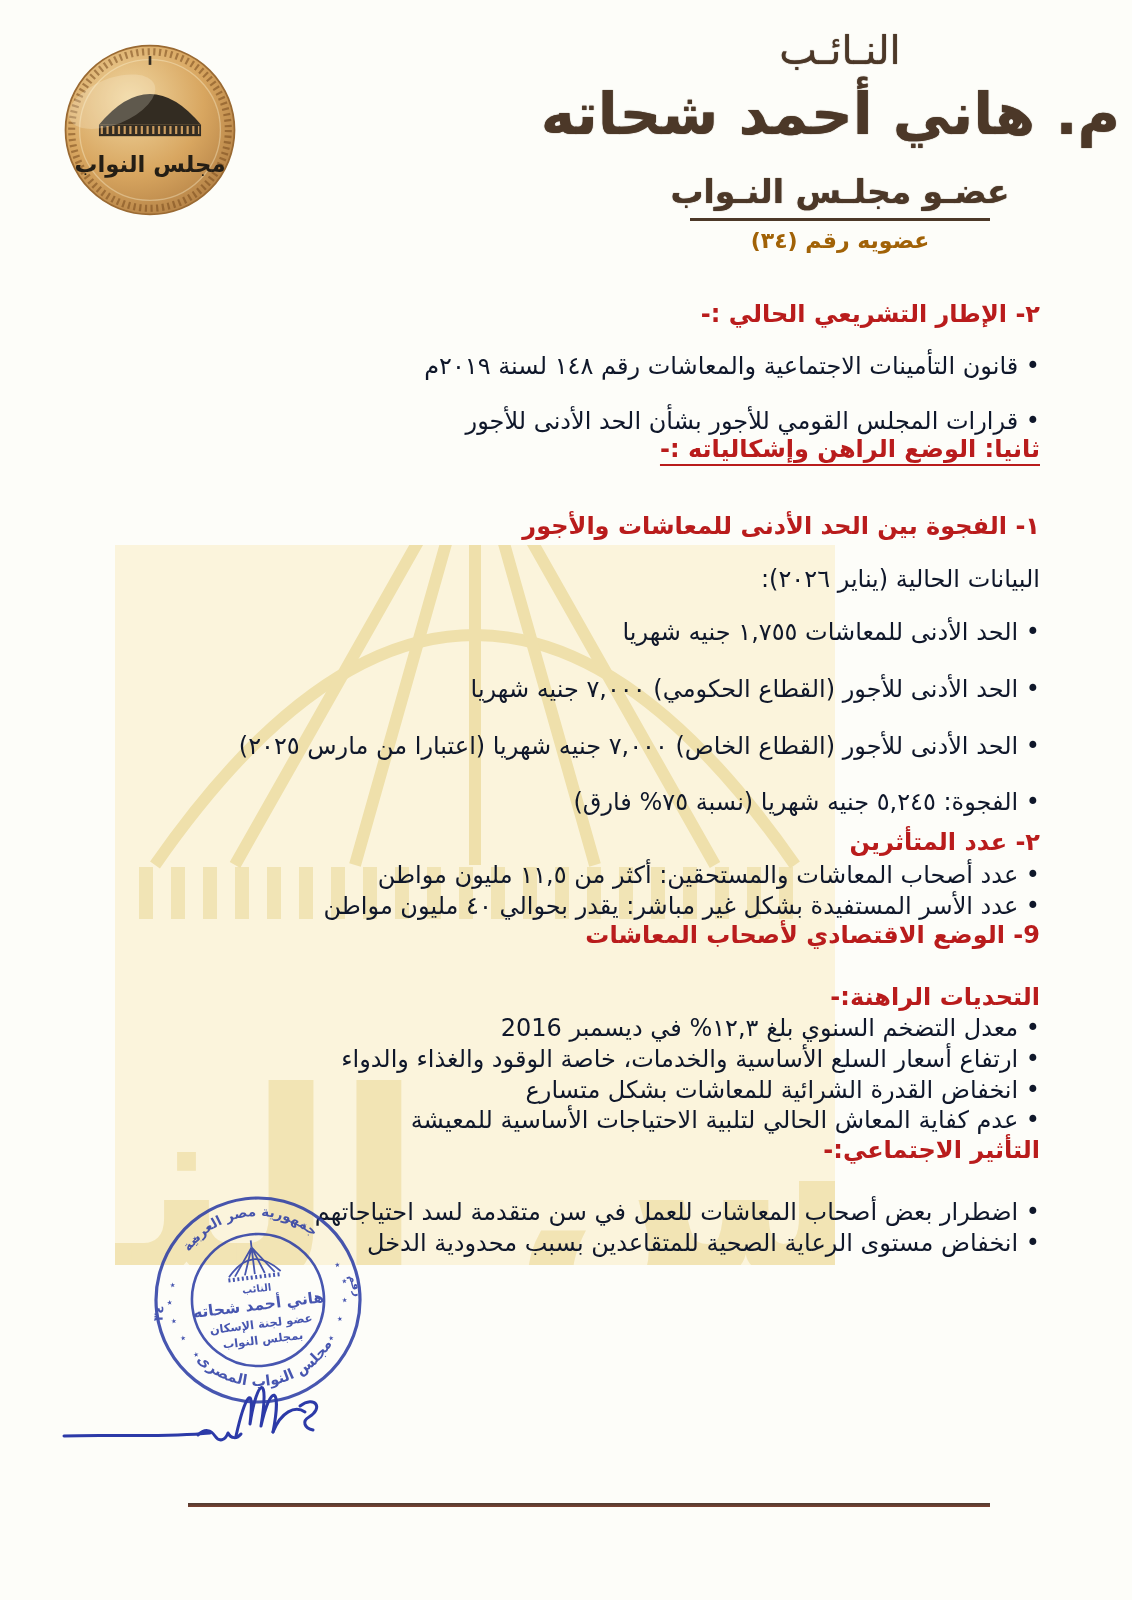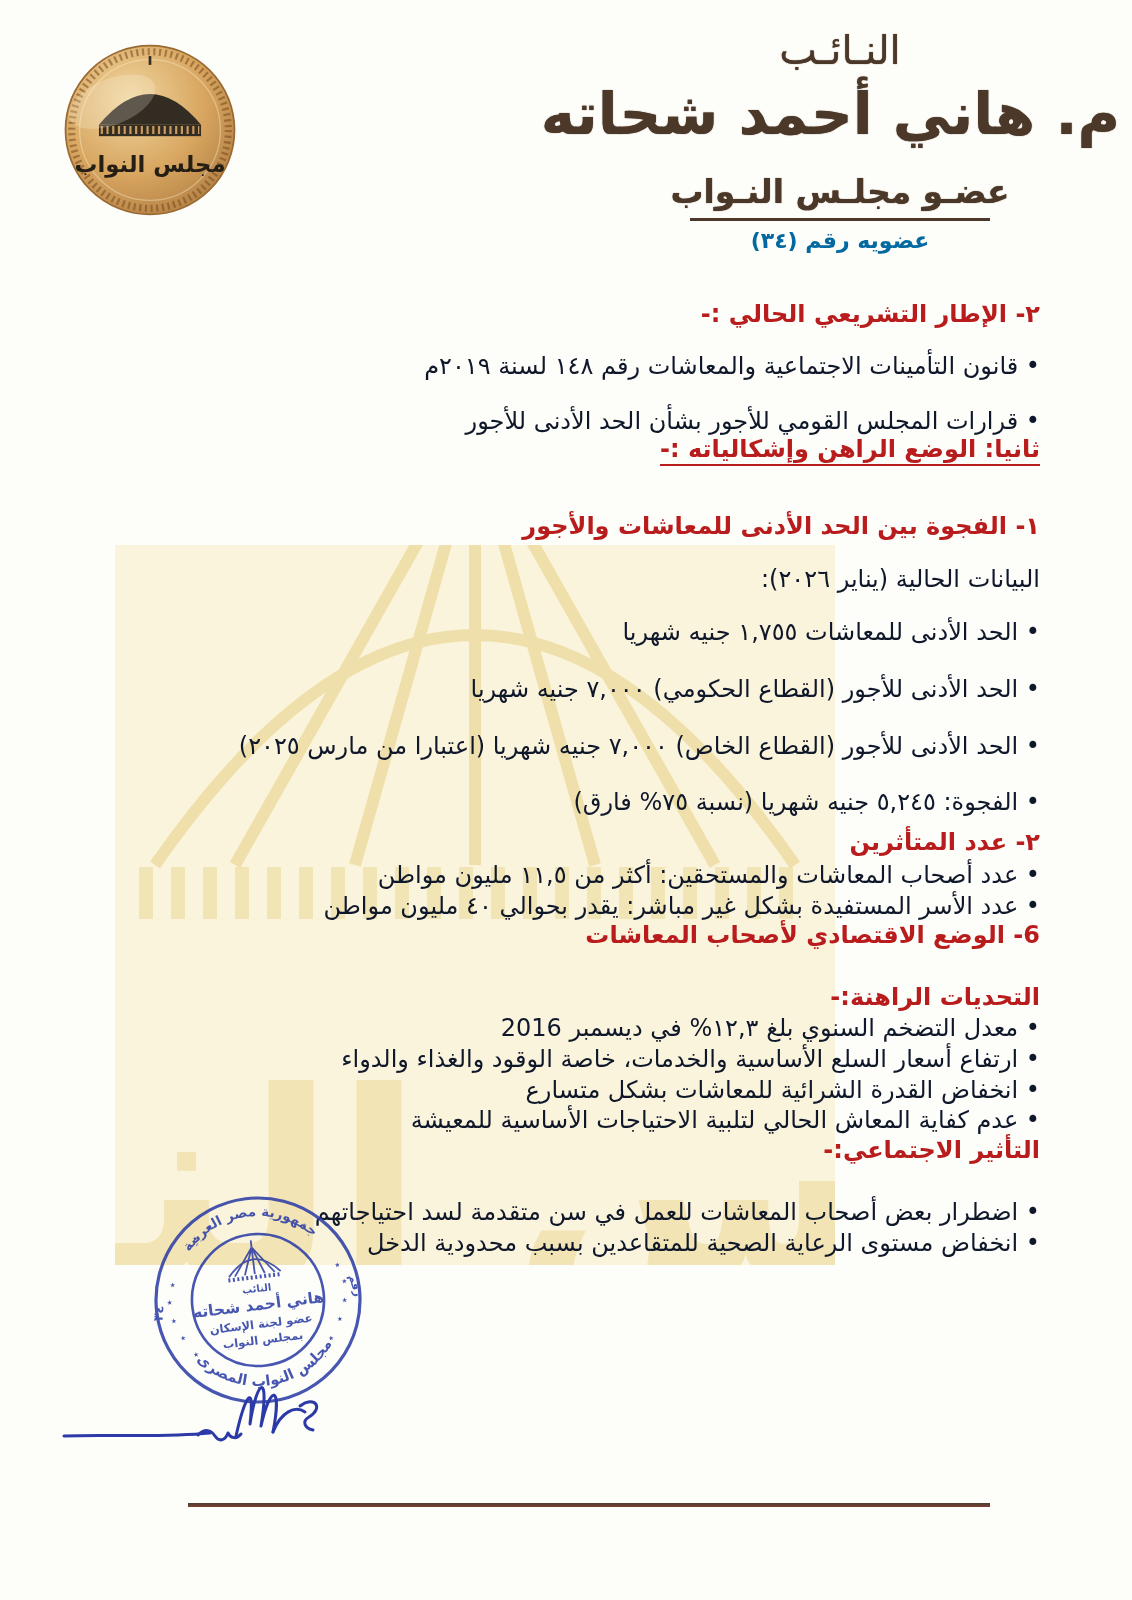--- a/index.html
+++ b/index.html
@@ -29,21 +29,21 @@
     white-space:nowrap;
   }
   .hdr-role{
     font-size:33px; font-weight:700; margin-top:16px;
     text-shadow:0 0 1px #4c3828;
   }
   .hdr-rule{
     width:300px; height:3px; background:#4c3828; margin:7px auto 7px;
   }
   .hdr-membership{
-    font-size:22px; font-weight:700; color:#0369a1;
+    font-size:22px; font-weight:700; color:#a16207;
   }
   
   .ln{
     position:absolute; right:92px;
     font-size:24px; color:#0f172a;
     white-space:nowrap; direction:rtl;
     letter-spacing:0;
   }
   .b{ font-weight:700; color:#b91c1c; }
   .u{ text-decoration:underline; text-underline-offset:7px; text-decoration-thickness:2px; }
@@ -111,21 +111,21 @@
   <div class="ln b u" style="top:435px">ثانيا: الوضع الراهن وإشكالياته :-</div>
   <div class="ln b" style="top:512px">١- الفجوة بين الحد الأدنى للمعاشات والأجور</div>
   <div class="ln" style="top:565px">البيانات الحالية (يناير ٢٠٢٦):</div>
   <div class="ln" style="top:618px">• الحد الأدنى للمعاشات ١,٧٥٥ جنيه شهريا</div>
   <div class="ln" style="top:675px">• الحد الأدنى للأجور (القطاع الحكومي) ٧,٠٠٠ جنيه شهريا</div>
   <div class="ln" style="top:732px">• الحد الأدنى للأجور (القطاع الخاص) ٧,٠٠٠ جنيه شهريا (اعتبارا من مارس ٢٠٢٥)</div>
   <div class="ln" style="top:788px">• الفجوة: ٥,٢٤٥ جنيه شهريا (نسبة ٧٥% فارق)</div>
   <div class="ln b" style="top:828px">٢- عدد المتأثرين</div>
   <div class="ln" style="top:861px">• عدد أصحاب المعاشات والمستحقين: أكثر من ١١,٥ مليون مواطن</div>
   <div class="ln" style="top:892px">• عدد الأسر المستفيدة بشكل غير مباشر: يقدر بحوالي ٤٠ مليون مواطن</div>
-  <div class="ln b" style="top:921px">6- الوضع الاقتصادي لأصحاب المعاشات</div>
+  <div class="ln b" style="top:921px">9- الوضع الاقتصادي لأصحاب المعاشات</div>
   <div class="ln b" style="top:983px">التحديات الراهنة:-</div>
   <div class="ln" style="top:1014px">• معدل التضخم السنوي بلغ ١٢,٣% في ديسمبر 2016</div>
   <div class="ln" style="top:1045px">• ارتفاع أسعار السلع الأساسية والخدمات، خاصة الوقود والغذاء والدواء</div>
   <div class="ln" style="top:1076px">• انخفاض القدرة الشرائية للمعاشات بشكل متسارع</div>
   <div class="ln" style="top:1106px">• عدم كفاية المعاش الحالي لتلبية الاحتياجات الأساسية للمعيشة</div>
   <div class="ln b" style="top:1136px">التأثير الاجتماعي:-</div>
   <div class="ln" style="top:1198px">• اضطرار بعض أصحاب المعاشات للعمل في سن متقدمة لسد احتياجاتهم</div>
   <div class="ln" style="top:1229px">• انخفاض مستوى الرعاية الصحية للمتقاعدين بسبب محدودية الدخل</div>
 
   <svg class="abs" style="left:148px;top:1190px;" width="220" height="220" viewBox="-110 -110 220 220">

